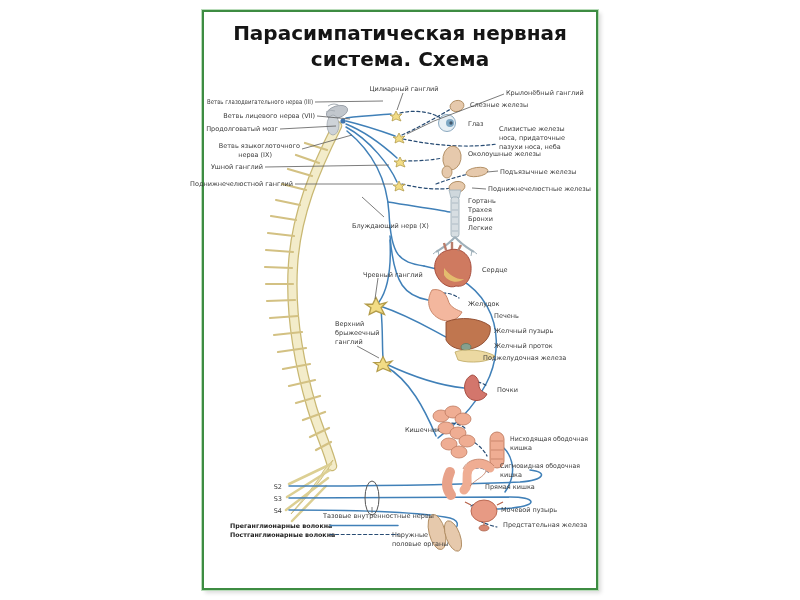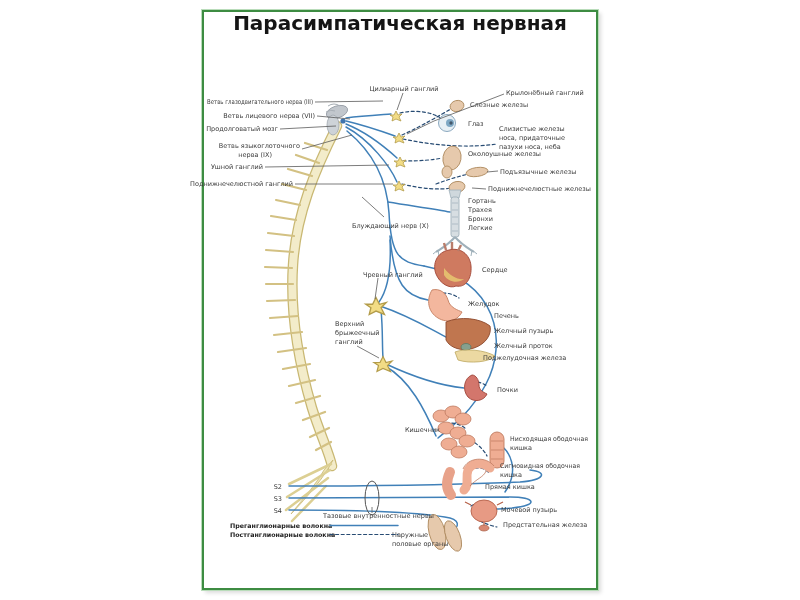--- a/index.html
+++ b/index.html
@@ -1,21 +1,21 @@
 <!DOCTYPE html>
 <html style="--border-green: #3d8c42; --pre-line: #4080b8; --post-line: #274b73; --spine-fill: #f3ecca; --ganglion-fill: #f2dc85; --organ-salmon: #efad93; --label-color: #3a3a3a; --title-color: #151515;"><head>
 <meta charset="utf-8">
 <style>
   html,body{margin:0;padding:0;background:#fff;width:800px;height:600px;overflow:hidden;
     font-family:"DejaVu Sans","Liberation Sans",sans-serif;}
   #stage{position:relative;width:800px;height:600px;background:#fff;}
   #poster{position:absolute;left:202px;top:10px;width:392px;height:576px;background:#fff;
     border:2px solid var(--border-green,#3d8c42);outline:1px solid #b9dcba;
     box-shadow:3px 3px 4px rgba(0,0,0,.14);}
-  #title{position:absolute;left:202px;top:10px;width:396px;text-align:center;
+  #title{position:absolute;left:202px;top:20px;width:396px;text-align:center;
     font-size:20px;font-weight:bold;color:var(--title-color,#151515);line-height:1.32;margin:0;}
   svg{position:absolute;left:0;top:0;}
   .lbl{font-size:6.5px;fill:var(--label-color,#3a3a3a);}
   .lbl-b{font-size:6.3px;font-weight:bold;fill:#222;}
   .pre{fill:none;stroke:var(--pre-line,#4080b8);stroke-width:1.5;stroke-linecap:round;}
   .post{fill:none;stroke:var(--post-line,#274b73);stroke-width:1.2;stroke-dasharray:3,2.6;stroke-linecap:round;}
   .lead{fill:none;stroke:#5a5a5a;stroke-width:0.8;}
   .spinebone{fill:none;stroke:#c9b873;stroke-width:10.5;stroke-linecap:round;}
   .spinecore{fill:none;stroke:#f3ecca;stroke-width:8;stroke-linecap:round;}
   .rib{fill:none;stroke:#d3c183;stroke-width:2.2;stroke-linecap:round;}
@@ -24,20 +24,21 @@
   .gland{fill:#e6c9ac;stroke:#b08d62;stroke-width:0.9;}
 </style>
 </head>
 <body>
 
 <div id="stage">
   <div id="poster"></div>
 
   <h1 id="title">
     <span>Парасимпатическая нервная</span><br>
+    <span>система. Схема</span>
   </h1>
 
   <svg width="800" height="600" viewBox="0 0 800 600">
 
     <g>
       <path class="spinebone" d="M337,126 C315,170 296,215 293,265 C290,310 298,360 312,408 C320,434 329,452 332,466"></path>
       <path class="spinecore" d="M337,126 C315,170 296,215 293,265 C290,310 298,360 312,408 C320,434 329,452 332,466"></path>
       <path class="rib" d="
         M327,150 L305,143 M319,163 L296,155 M312,176 L288,169 M306,190 L282,184
         M300,205 L276,200 M296,220 L271,216 M294,236 L268,233 M293,252 L266,250

